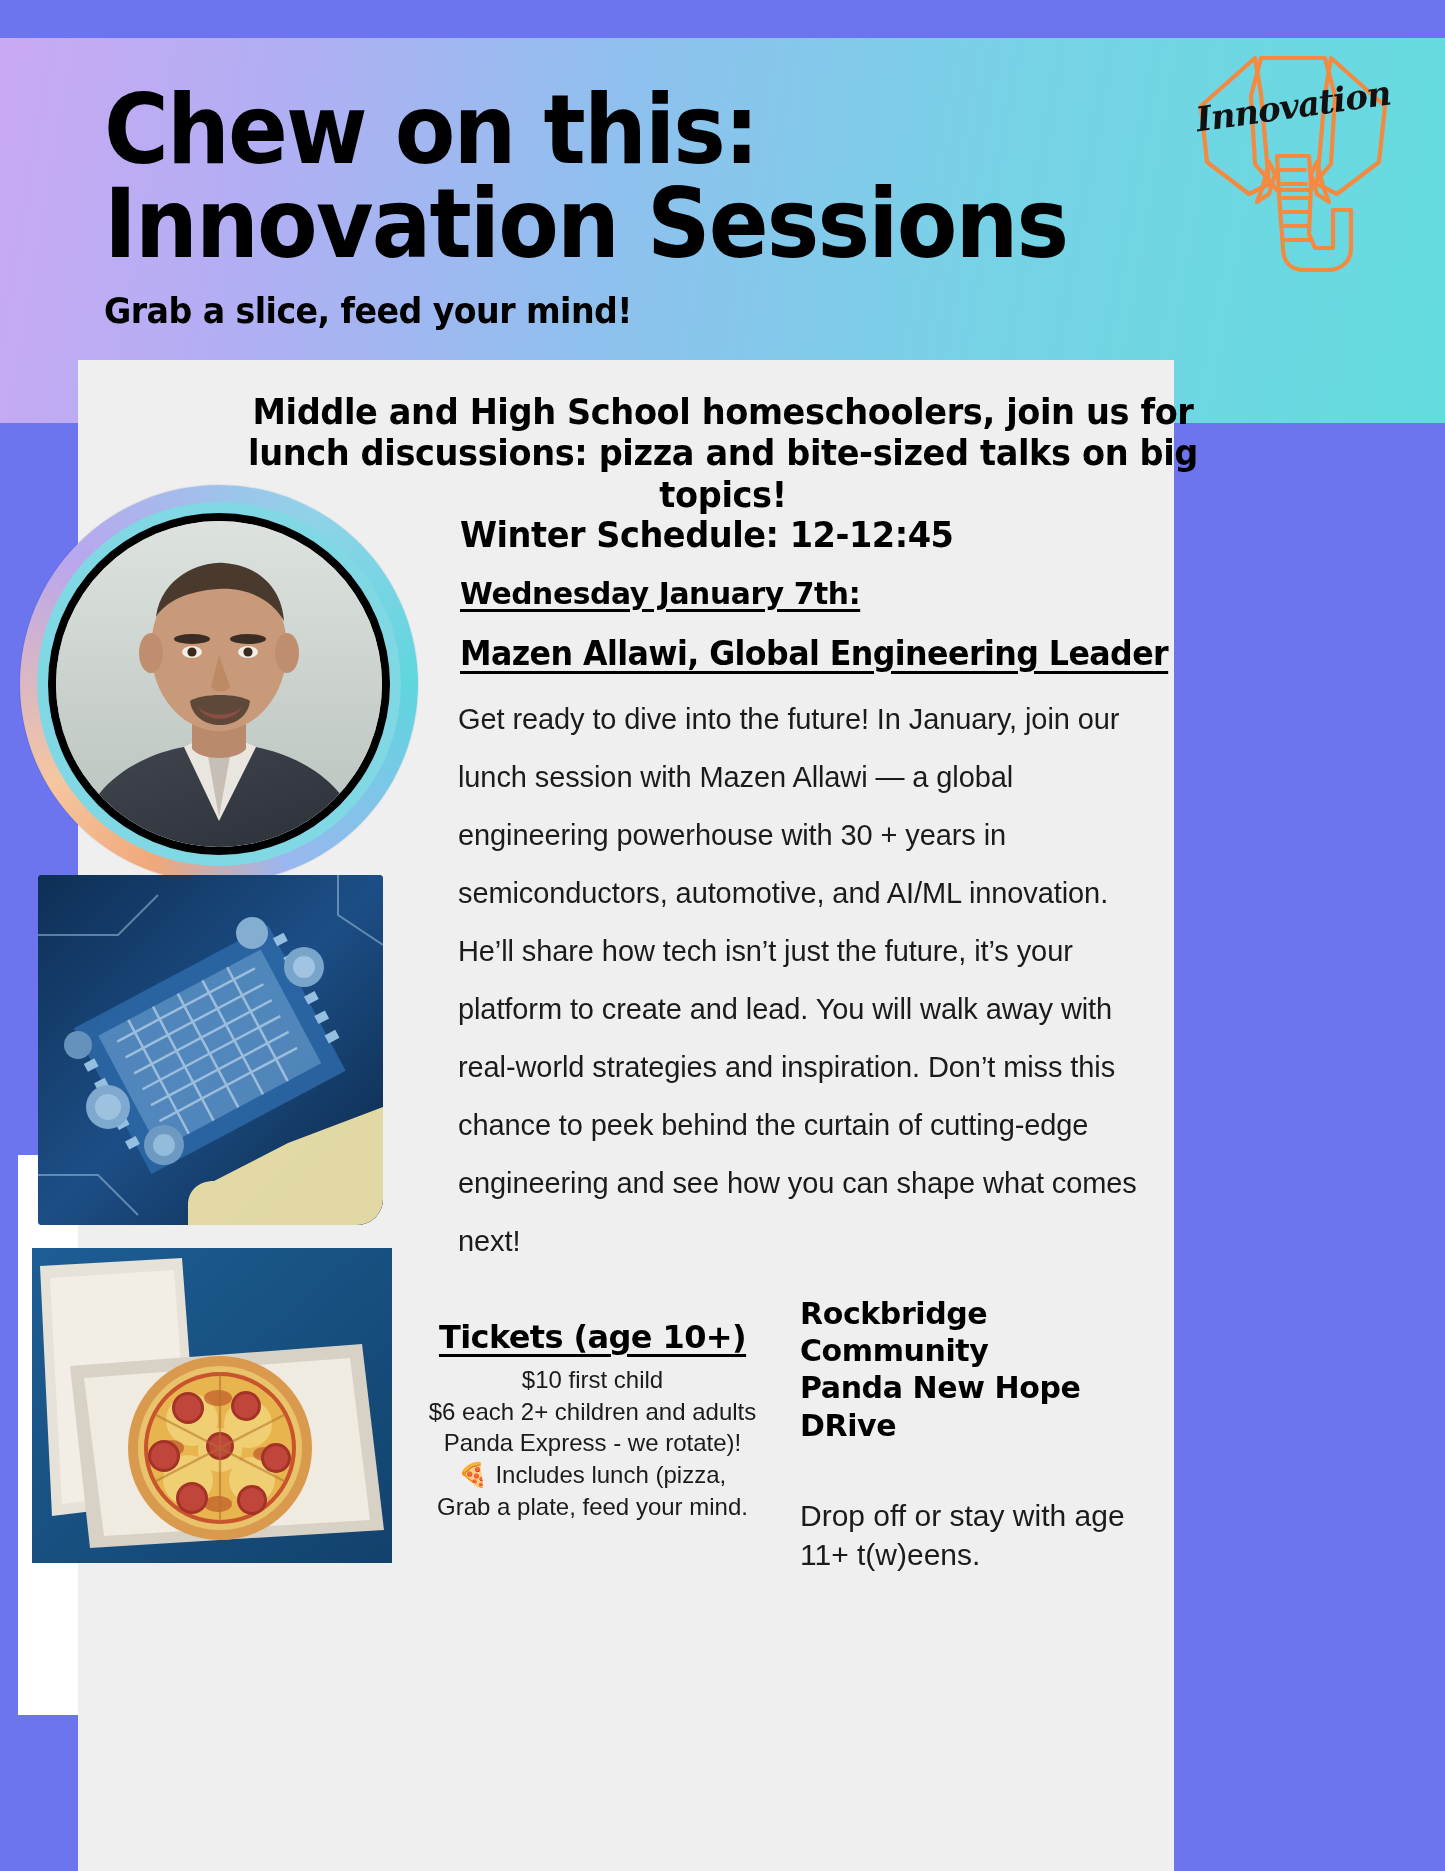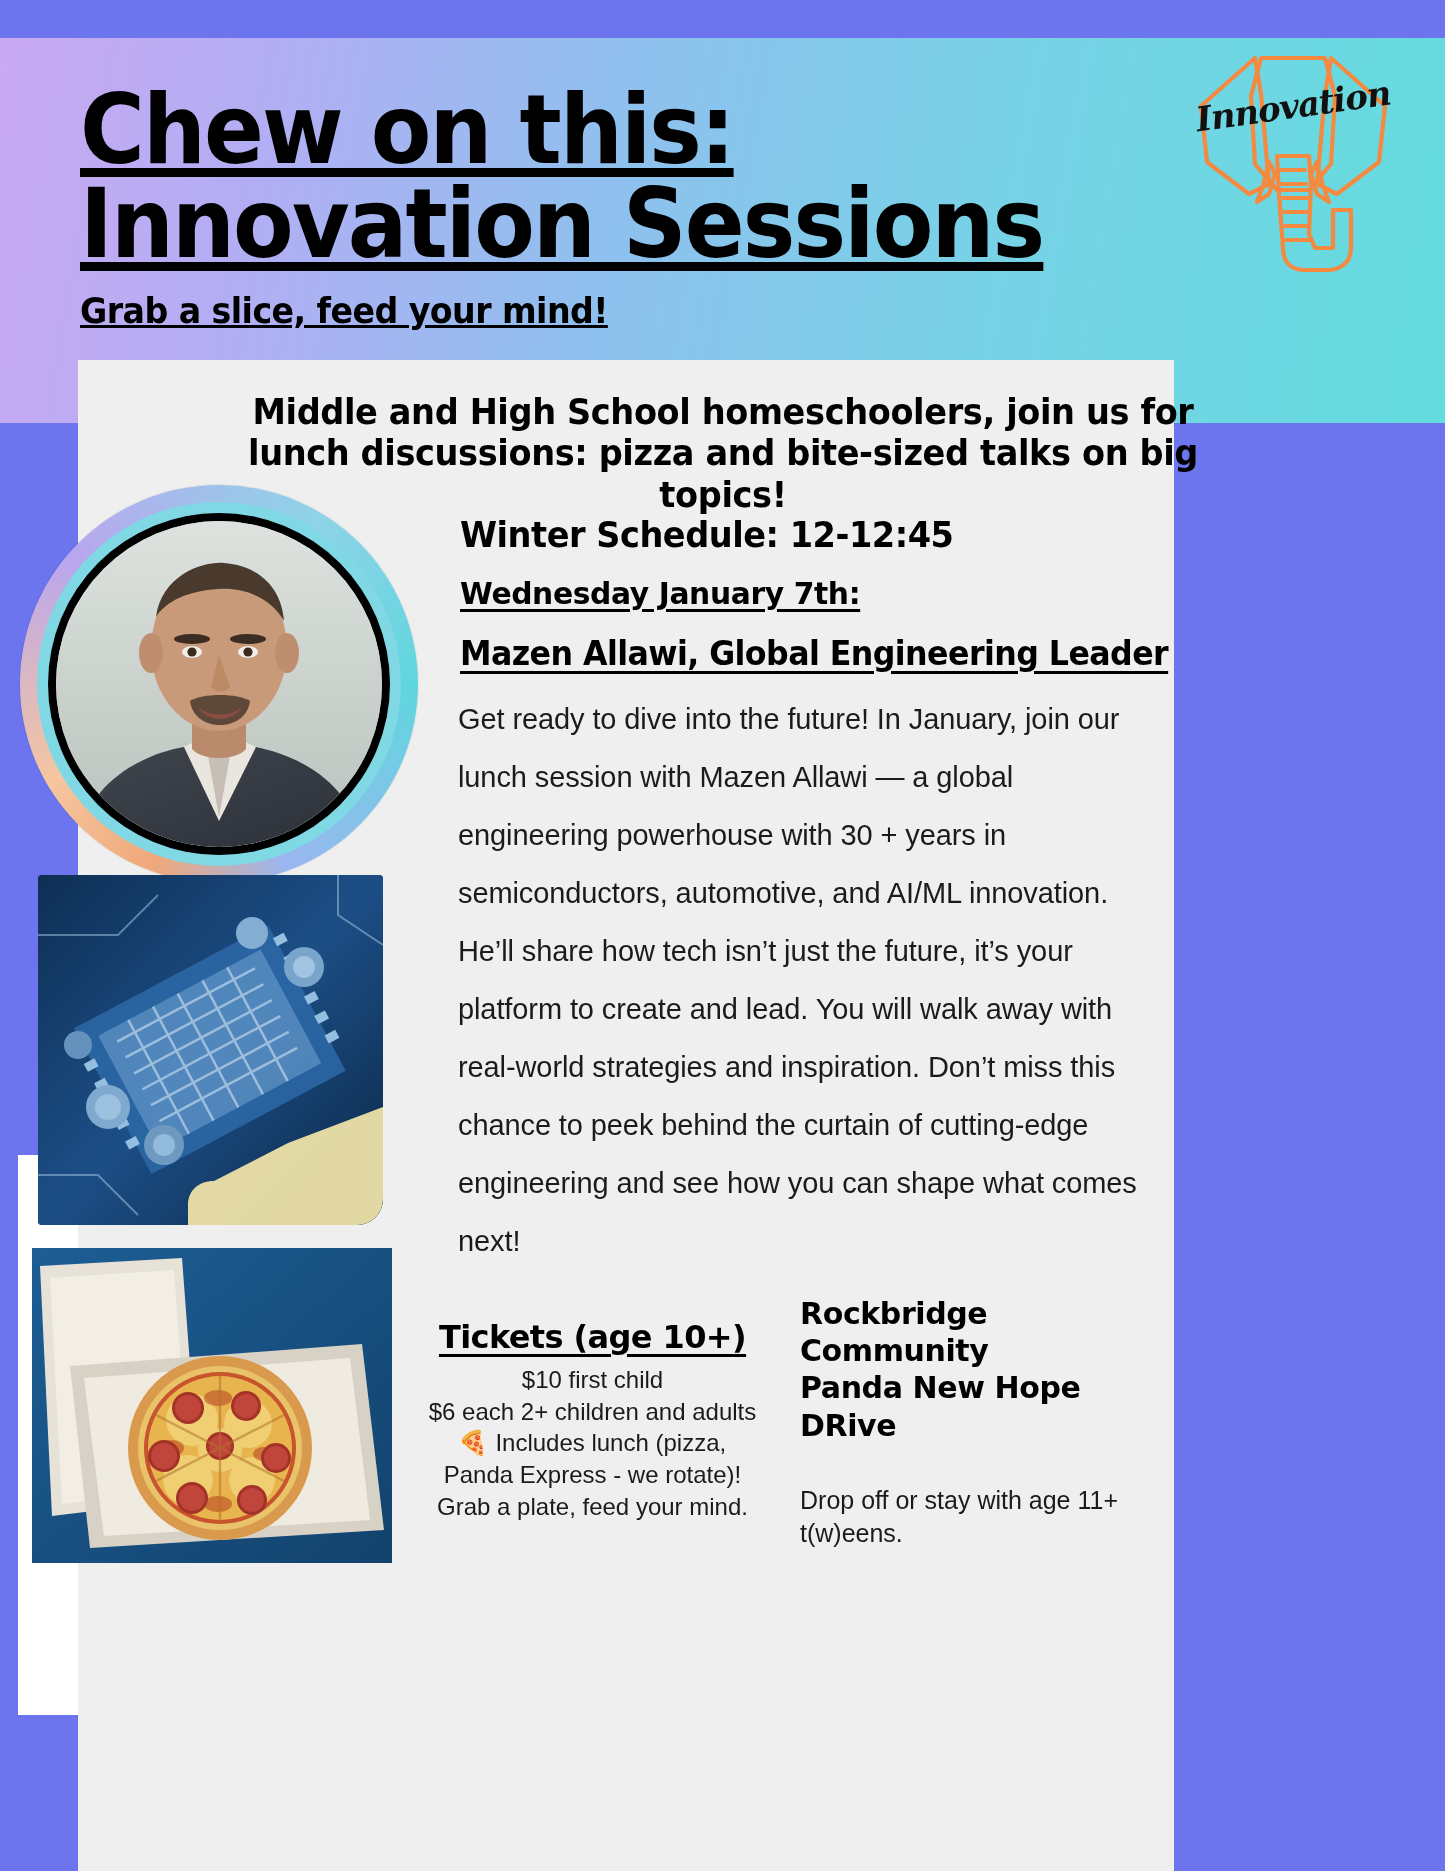--- a/index.html
+++ b/index.html
@@ -12,21 +12,21 @@
 
   
   .page{position:absolute;inset:0;background:#6C74EE;}
 
   
   .header{
     position:absolute;left:0;top:38px;width:1445px;height:385px;
     background:linear-gradient(100deg,#C9A9F2 0%,#B3AEF4 18%,#8FC0EE 42%,#77D2E6 68%,#63DCDE 100%);
     overflow:hidden;
   }
-  .title-block{position:absolute;left:80px;top:45px;width:1000px;text-decoration:underline;}
+  .title-block{position:absolute;left:104px;top:45px;width:1000px;}
   .title-line{
     font-family:"DejaVu Sans", sans-serif;
     font-weight:bold;
     font-size:96px;
     line-height:0.98;
     letter-spacing:-2px;
     color:#000;
     transform:scaleX(0.92);
     transform-origin:left center;
     white-space:nowrap;
@@ -157,23 +157,23 @@
 
   .venue{
     position:absolute;left:800px;top:1295px;width:330px;
   }
   .venue-name{
     font-family:"DejaVu Sans", sans-serif;
     font-weight:bold;font-size:30px;line-height:1.24;color:#000000;
     letter-spacing:-0.4px;
   }
   .venue-note{
-    margin-top:40px;
+    margin-top:52px;
     font-family:"Liberation Sans", sans-serif;
-    font-size:25px;line-height:1.32;color:#1b1b1b;
+    font-size:30px;line-height:1.32;color:#1b1b1b;
   }
 </style>
 </head>
 <body>
 
 <div class="page">
 
   <div class="header">
 
     <div class="title-block">
@@ -392,22 +392,22 @@
 
   <div class="sched-head">Winter Schedule: 12-12:45</div>
   <div class="date-line">Wednesday January 7th:</div>
   <div class="speaker-line">Mazen Allawi,  Global Engineering Leader</div>
   <div class="body-copy">Get ready to dive into the future! In January, join our lunch session with Mazen Allawi — a global engineering powerhouse with 30 + years in semiconductors, automotive, and AI/ML innovation. He’ll share how tech isn’t just the future, it’s your platform to create and lead.  You will walk away with real-world strategies and inspiration. Don’t miss this chance to peek behind the curtain of cutting-edge engineering and see how you can shape what comes next!</div>
 
   <div class="tickets">
     <div class="tickets-title">Tickets (age 10+)</div>
     <div class="tickets-line">$10 first child</div>
     <div class="tickets-line">$6 each 2+ children and adults</div>
+    <div class="tickets-line">Panda Express - we rotate)!</div>
     <div class="tickets-line">🍕 Includes lunch (pizza,</div>
-    <div class="tickets-line">Panda Express - we rotate)!</div>
     <div class="tickets-line">Grab a plate, feed your mind.</div>
   </div>
 
   <div class="venue">
     <div class="venue-name">Rockbridge Community</div>
     <div class="venue-name">Panda New Hope DRive</div>
     <div class="venue-note">Drop off or stay with age 11+ t(w)eens.</div>
   </div>
 
 </div>

